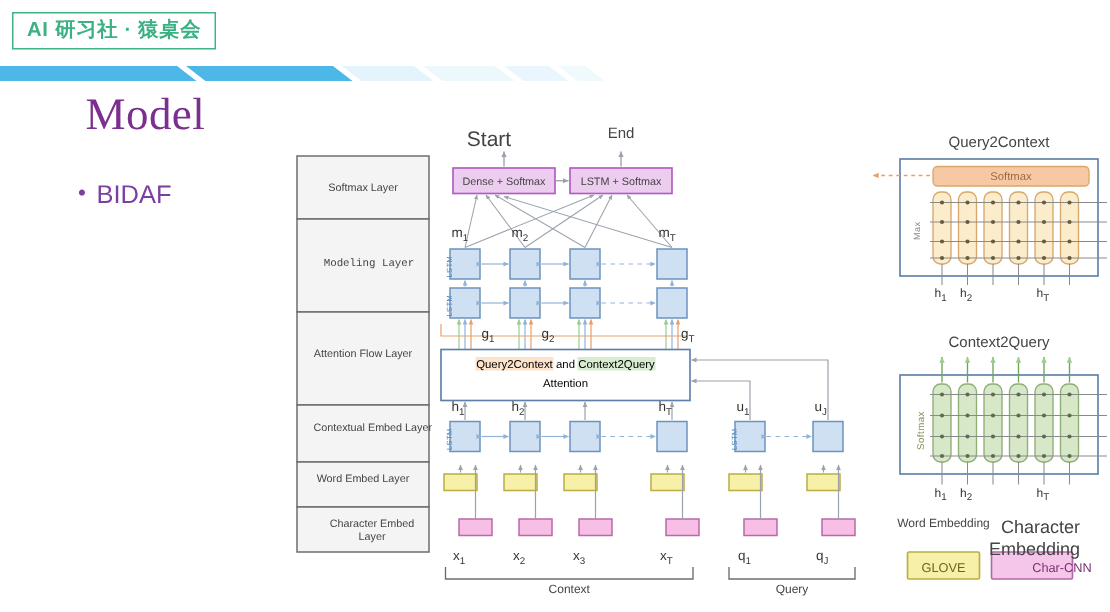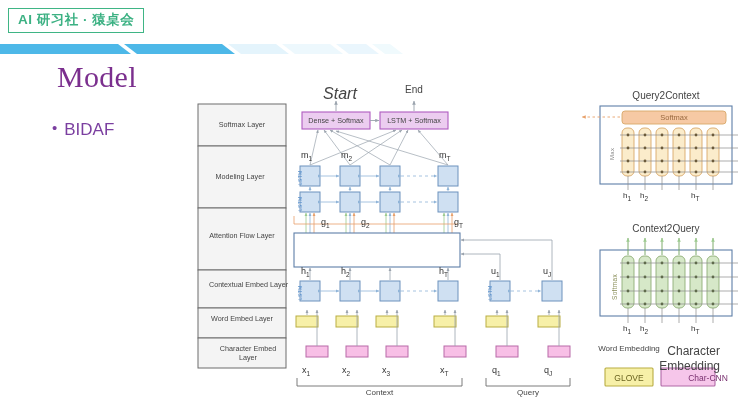--- a/index.html
+++ b/index.html
@@ -395,40 +395,46 @@
         </g>
       </g>
 
       <g>
         <rect x="415" y="290" width="48" height="18" fill="#f7f0a8" stroke="#b9ad43" stroke-width="1.1" rx="1"></rect>
         <rect x="471" y="290" width="54" height="18" fill="#f6c6ea" stroke="#b069a6" stroke-width="1.1" rx="1"></rect>
       </g>
     </svg>
 
     <div class="fig-lbl" style="left:8px;  top:42px; width:88px;">Softmax Layer</div>
-    <div class="fig-lbl" style="left:16px;  top:94px; width:68px;">Modeling Layer</div>
+    <div class="fig-lbl" style="left:22px;  top:94px; width:68px;font-family:Liberation Mono, monospace;">Modeling Layer</div>
     <div class="fig-lbl" style="left:8px; top:153px; width:88px; white-space:normal;"><span>Attention Flow Layer</span></div>
     <div class="fig-lbl" style="left:8px; top:202px; width:101px; white-space:normal;"><span>Contextual Embed Layer</span></div>
     <div class="fig-lbl" style="left:8px; top:236px; width:88px; white-space:normal;"><span>Word Embed Layer</span></div>
     <div class="fig-lbl" style="left:8px; top:266px; width:88px; white-space:normal;padding-left:12px;"><span>Character Embed Layer</span></div>
 
-    <div class="fig-lbl big" style="left:130px; top:6px; width:40px; font-size:16px;font-style:italic;">Start</div>
+    <div class="fig-lbl big" style="left:116px; top:6px; width:40px; font-size:14px;">Start</div>
     <div class="fig-lbl big" style="left:204px; top:6px; width:40px; font-size:10px;">End</div>
 
     <div class="fig-lbl" style="left:112px; top:38px; width:68px;">Dense + Softmax</div>
     <div class="fig-lbl" style="left:190px; top:38px; width:68px;">LSTM + Softmax</div>
 
     <div class="math" style="left:111px; top:72px;">m<sub>1</sub></div>
     <div class="math" style="left:151px; top:72px;">m<sub>2</sub></div>
     <div class="math" style="left:249px; top:72px;">m<sub>T</sub></div>
 
     <div class="math" style="left:131px; top:139px;">g<sub>1</sub></div>
     <div class="math" style="left:171px; top:139px;">g<sub>2</sub></div>
     <div class="math" style="left:264px; top:139px;">g<sub>T</sub></div>
 
+    <div style="position:absolute; left:104px; top:159px; width:166px; text-align:center; font-size:7.6px; line-height:1.6;">
+      <span style="background:#fde2cc;">Query2Context</span>
+      <span>and</span>
+      <span style="background:#d8ecd0;">Context2Query</span>
+      <div style="margin-top:1px;">Attention</div>
+    </div>
 
     <div class="math" style="left:111px; top:188px;">h<sub>1</sub></div>
     <div class="math" style="left:151px; top:188px;">h<sub>2</sub></div>
     <div class="math" style="left:249px; top:188px;">h<sub>T</sub></div>
 
     <div class="math" style="left:301px; top:188px;">u<sub>1</sub></div>
     <div class="math" style="left:353px; top:188px;">u<sub>J</sub></div>
 
     <div class="math" style="left:112px; top:287px;">x<sub>1</sub></div>
     <div class="math" style="left:152px; top:287px;">x<sub>2</sub></div>

